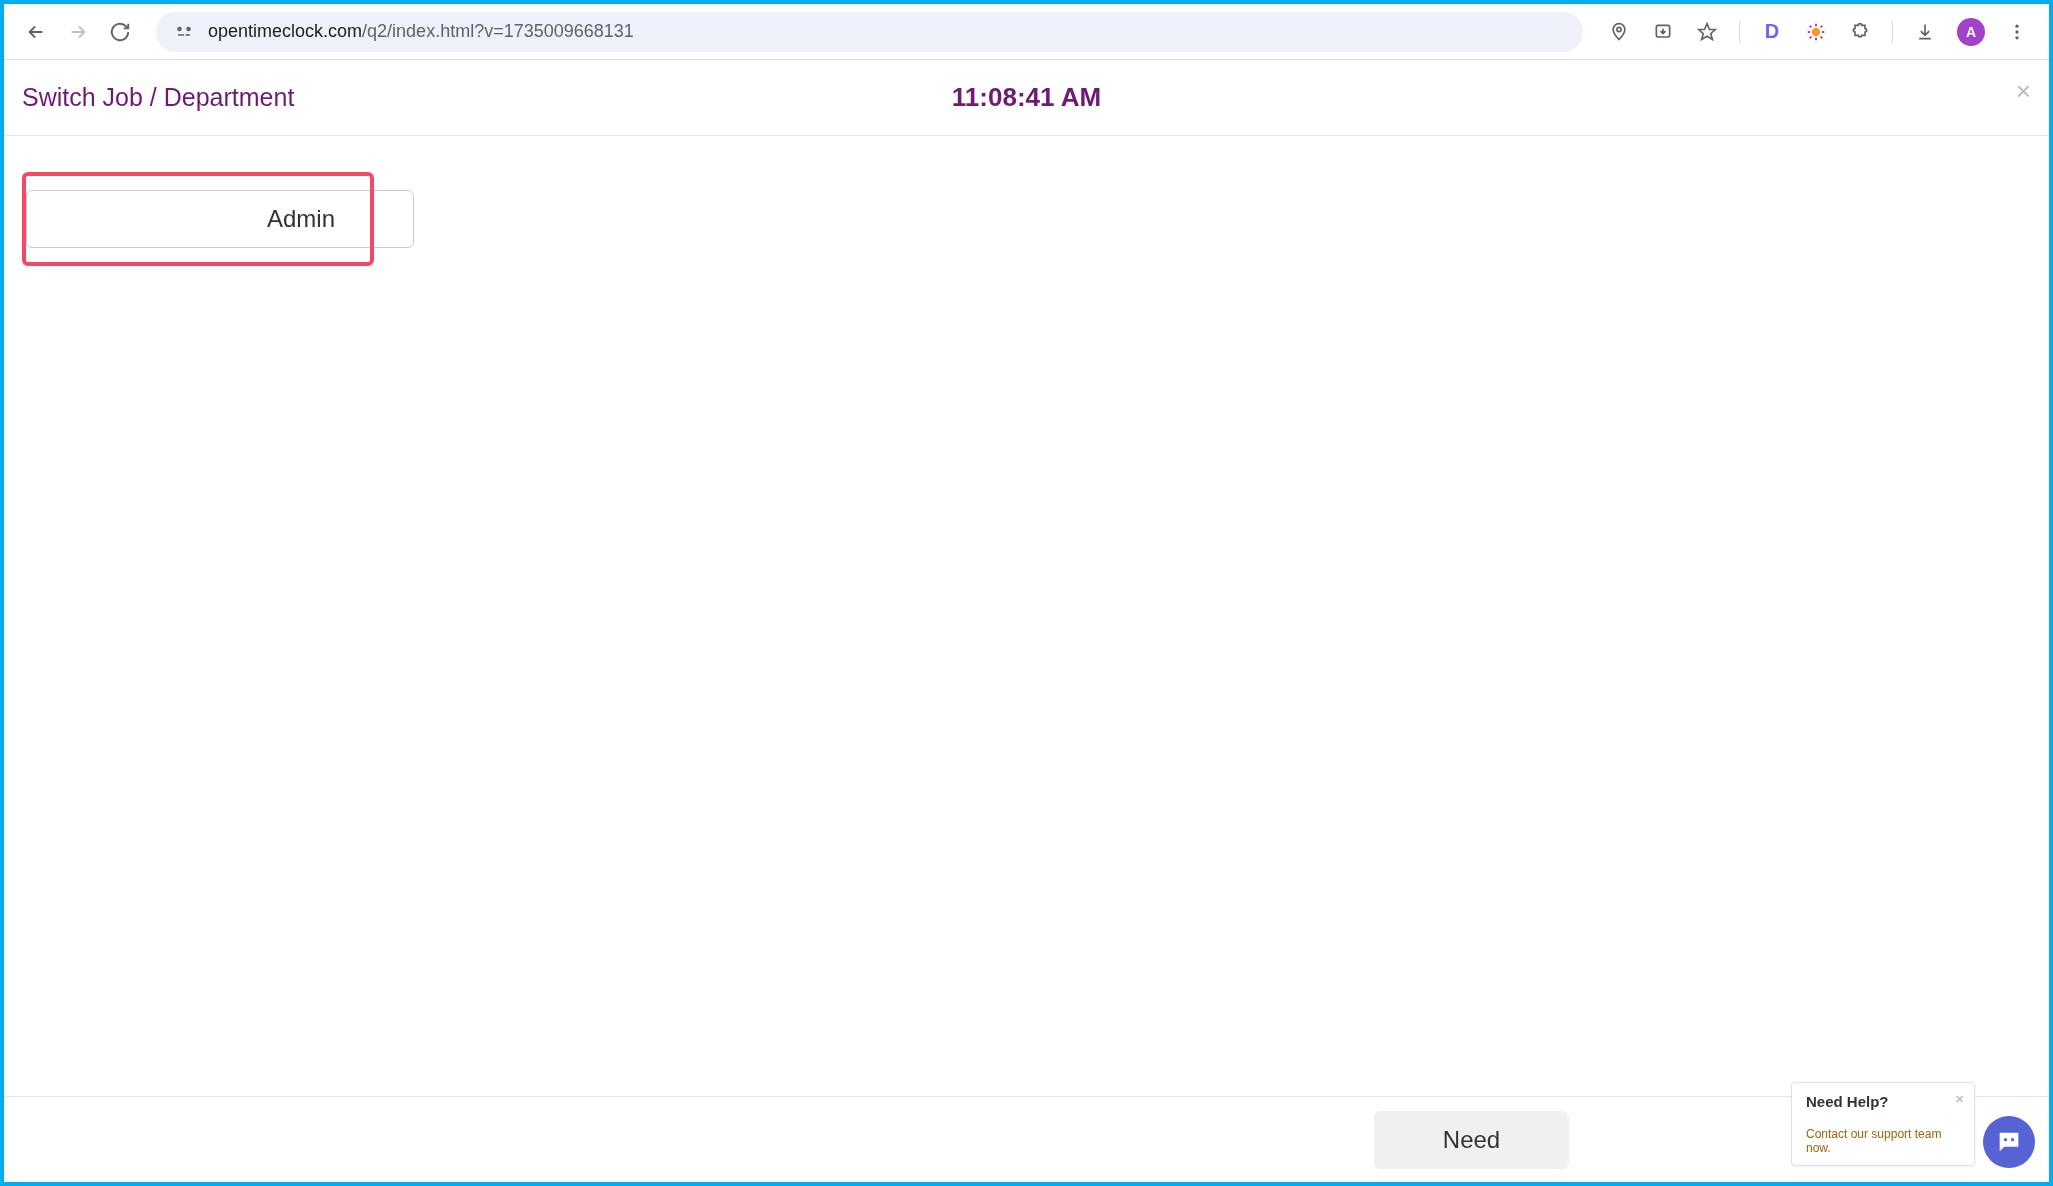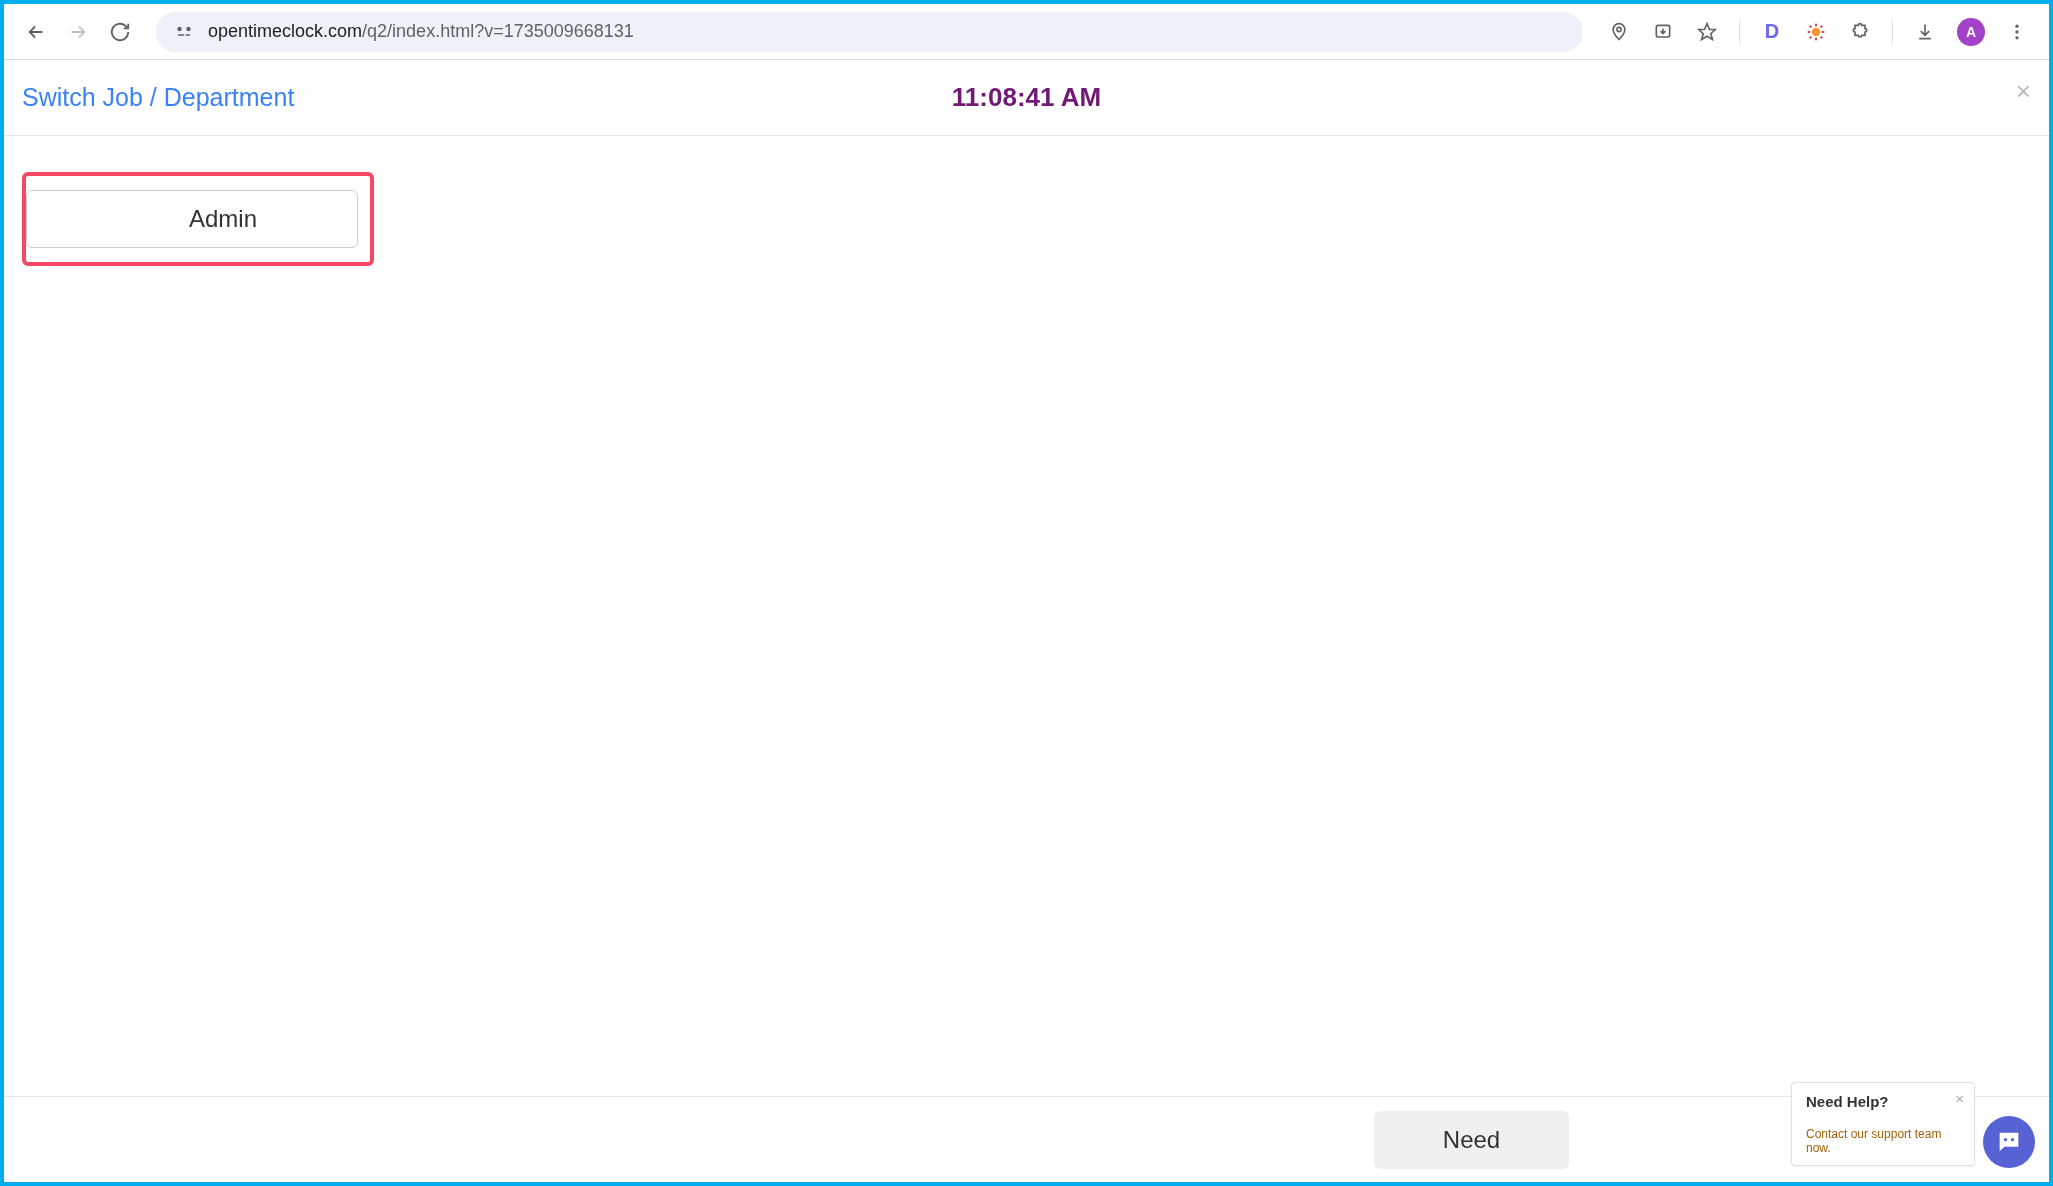--- a/index.html
+++ b/index.html
@@ -118,21 +118,21 @@
     .header {
       height: 76px;
       border-bottom: 1px solid #e6e6e6;
       position: relative;
       display: flex;
       align-items: center;
       padding: 0 18px;
     }
     .header-title {
       font-size: 25px;
-      color: #3b82f6;
+      color: #701a75;
     }
     .header-time {
       position: absolute;
       left: 50%;
       transform: translateX(-50%);
       font-size: 26px;
       font-weight: bold;
       color: #701a75;
     }
     .header-close {
@@ -155,30 +155,30 @@
       width: 352px;
       height: 94px;
       border: 4px solid #f54862;
       border-radius: 6px;
       pointer-events: none;
     }
     .admin-button {
       position: absolute;
       left: 22px;
       top: 54px;
-      width: 332px;
+      width: 388px;
       height: 58px;
       border: 1px solid #ccc;
       border-radius: 6px;
       background: #fff;
       font-size: 24px;
       color: #333;
       display: flex;
       align-items: center;
-      justify-content: flex-start;
+      justify-content: center;
       padding-left: 162px;
       cursor: pointer;
     }
     
     .footer {
       position: absolute;
       bottom: 0;
       left: 0;
       right: 0;
       height: 86px;

